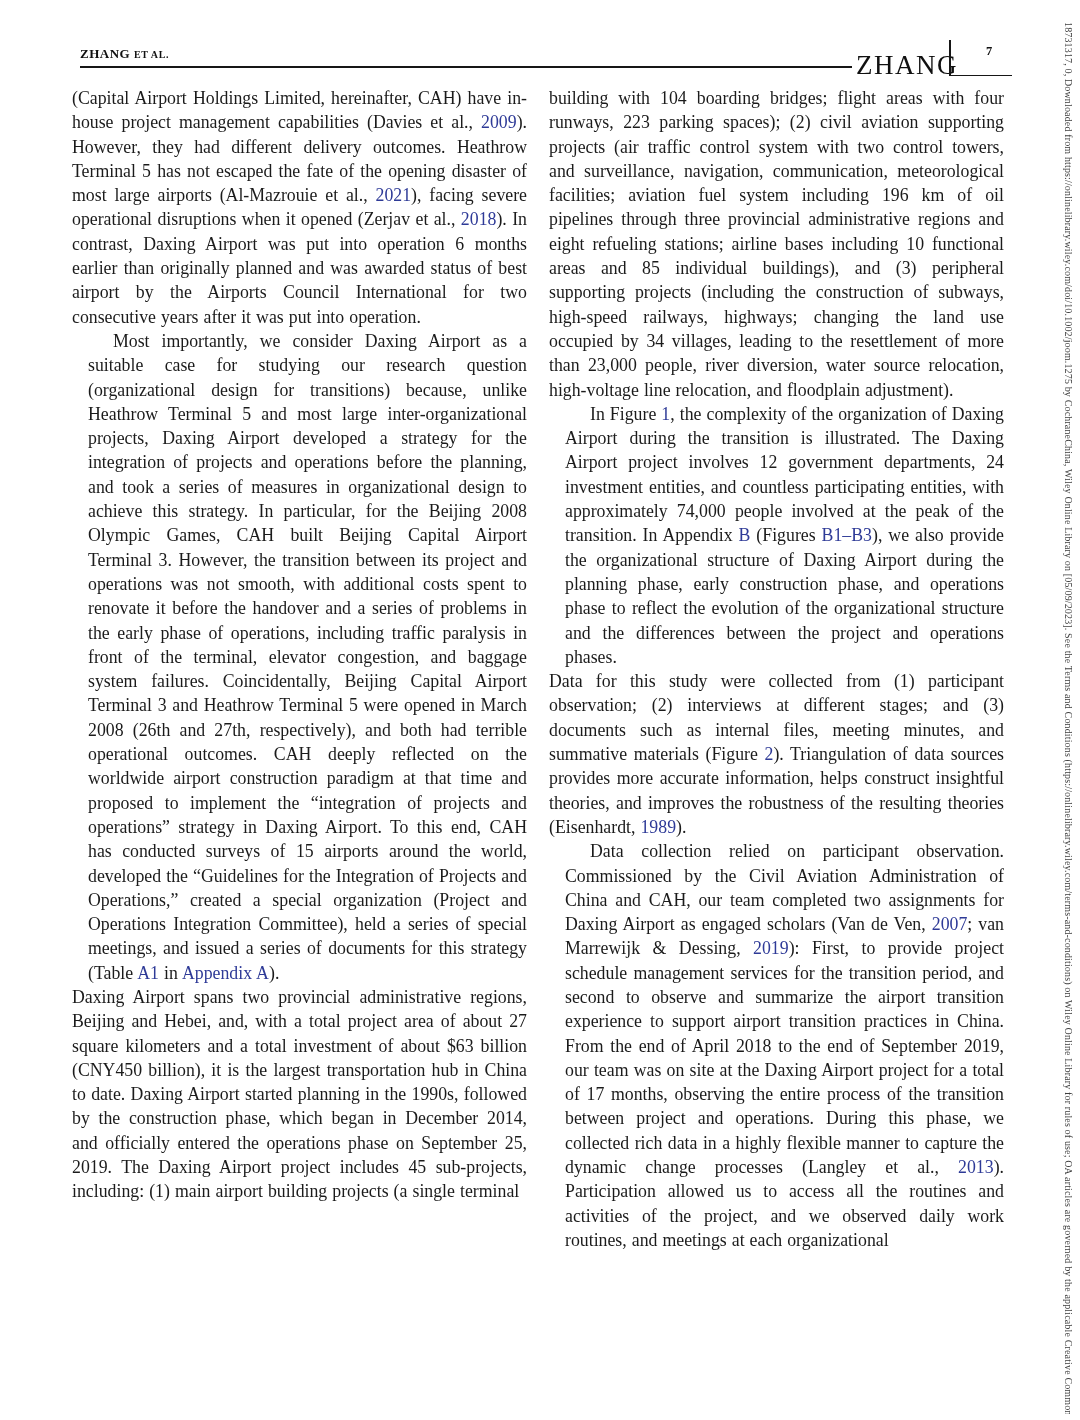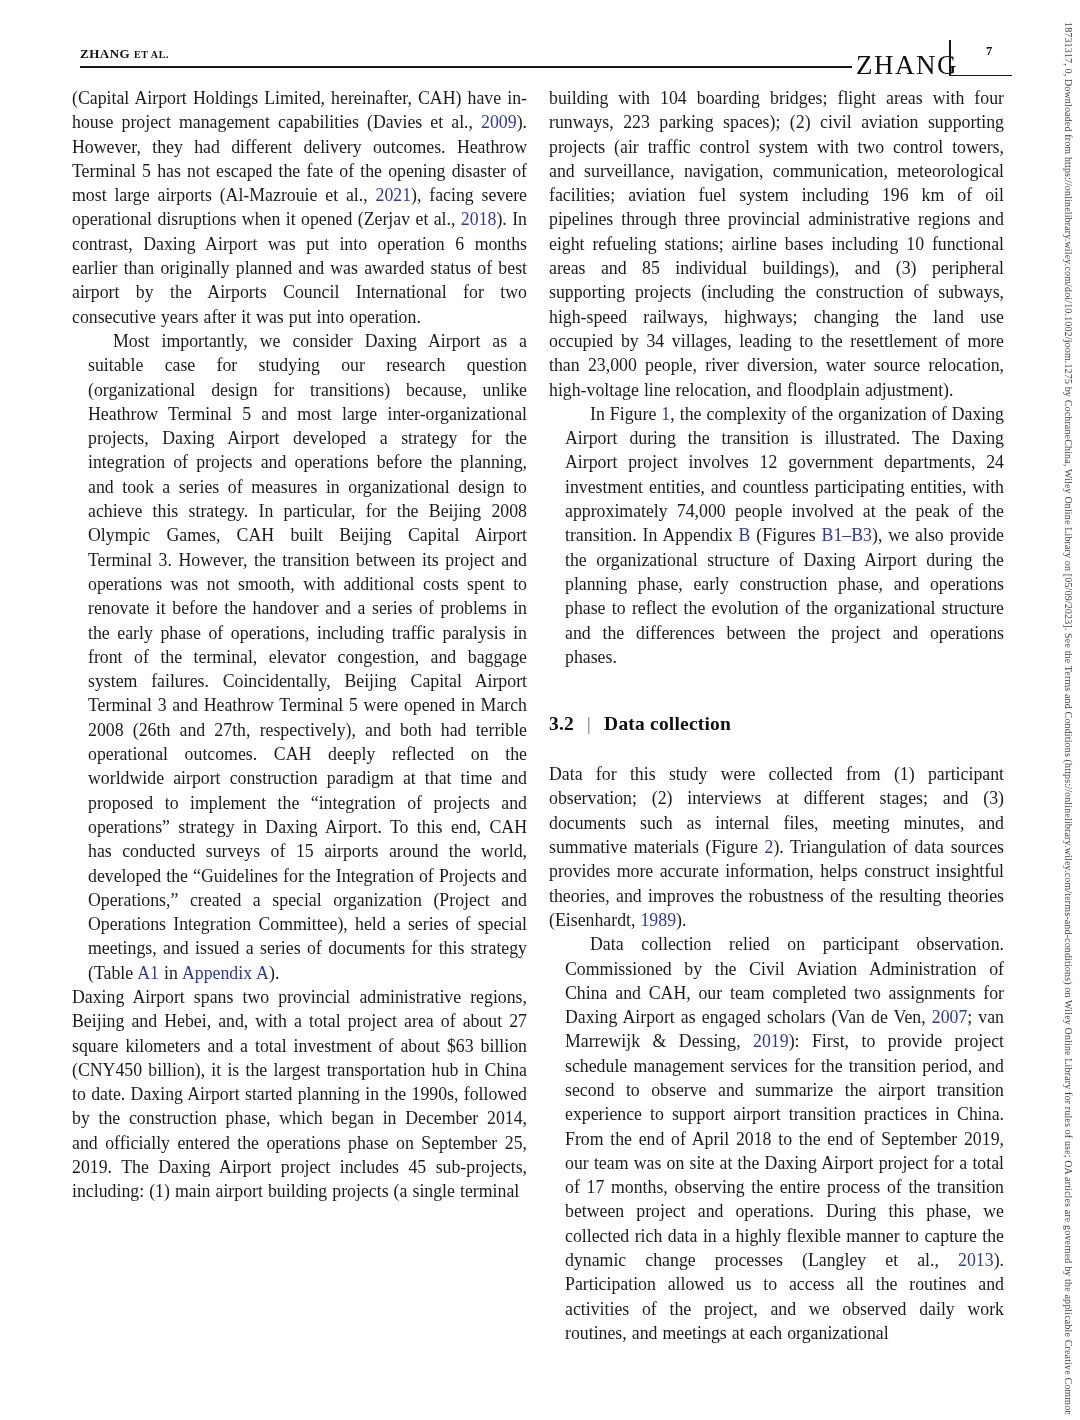--- a/index.html
+++ b/index.html
@@ -80,21 +80,20 @@
 
     <section class="col">
       <p class="para"><span>(Capital Airport Holdings Limited, hereinafter, CAH) have in-house project management capabilities (Davies et al., </span><span class="link">2009</span><span>). However, they had different delivery outcomes. Heathrow Terminal 5 has not escaped the fate of the opening disaster of most large airports (Al-Mazrouie et al., </span><span class="link">2021</span><span>), facing severe operational disruptions when it opened (Zerjav et al., </span><span class="link">2018</span><span>). In contrast, Daxing Airport was put into operation 6 months earlier than originally planned and was awarded status of best airport by the Airports Council International for two consecutive years after it was put into operation.</span></p>
       <p class="para ind"><span>Most importantly, we consider Daxing Airport as a suitable case for studying our research question (organizational design for transitions) because, unlike Heathrow Terminal 5 and most large inter-organizational projects, Daxing Airport developed a strategy for the integration of projects and operations before the planning, and took a series of measures in organizational design to achieve this strategy. In particular, for the Beijing 2008 Olympic Games, CAH built Beijing Capital Airport Terminal 3. However, the transition between its project and operations was not smooth, with additional costs spent to renovate it before the handover and a series of problems in the early phase of operations, including traffic paralysis in front of the terminal, elevator congestion, and baggage system failures. Coincidentally, Beijing Capital Airport Terminal 3 and Heathrow Terminal 5 were opened in March 2008 (26th and 27th, respectively), and both had terrible operational outcomes. CAH deeply reflected on the worldwide airport construction paradigm at that time and proposed to implement the “integration of projects and operations” strategy in Daxing Airport. To this end, CAH has conducted surveys of 15 airports around the world, developed the “Guidelines for the Integration of Projects and Operations,” created a special organization (Project and Operations Integration Committee), held a series of special meetings, and issued a series of documents for this strategy (Table </span><span class="link">A1</span><span> in </span><span class="link">Appendix A</span><span>).</span></p>
       <p class="para"><span>Daxing Airport spans two provincial administrative regions, Beijing and Hebei, and, with a total project area of about 27 square kilometers and a total investment of about $63 billion (CNY450 billion), it is the largest transportation hub in China to date. Daxing Airport started planning in the 1990s, followed by the construction phase, which began in December 2014, and officially entered the operations phase on September 25, 2019. The Daxing Airport project includes 45 sub-projects, including: (1) main airport building projects (a single terminal</span></p>
     </section>
 
     <section class="col">
       <p class="para"><span>building with 104 boarding bridges; flight areas with four runways, 223 parking spaces); (2) civil aviation supporting projects (air traffic control system with two control towers, and surveillance, navigation, communication, meteorological facilities; aviation fuel system including 196 km of oil pipelines through three provincial administrative regions and eight refueling stations; airline bases including 10 functional areas and 85 individual buildings), and (3) peripheral supporting projects (including the construction of subways, high-speed railways, highways; changing the land use occupied by 34 villages, leading to the resettlement of more than 23,000 people, river diversion, water source relocation, high-voltage line relocation, and floodplain adjustment).</span></p>
       <p class="para ind"><span>In Figure </span><span class="link">1</span><span>, the complexity of the organization of Daxing Airport during the transition is illustrated. The Daxing Airport project involves 12 government departments, 24 investment entities, and countless participating entities, with approximately 74,000 people involved at the peak of the transition. In Appendix </span><span class="link">B</span><span> (Figures </span><span class="link">B1–B3</span><span>), we also provide the organizational structure of Daxing Airport during the planning phase, early construction phase, and operations phase to reflect the evolution of the organizational structure and the differences between the project and operations phases.</span></p>
-      <h2 class="heading"><span class="hnum">3.2</span><span class="hsep">|</span><span class="htitle">Data collection</span></h2>
       <p class="para"><span>Data for this study were collected from (1) participant observation; (2) interviews at different stages; and (3) documents such as internal files, meeting minutes, and summative materials (Figure </span><span class="link">2</span><span>). Triangulation of data sources provides more accurate information, helps construct insightful theories, and improves the robustness of the resulting theories (Eisenhardt, </span><span class="link">1989</span><span>).</span></p>
       <p class="para ind"><span>Data collection relied on participant observation. Commissioned by the Civil Aviation Administration of China and CAH, our team completed two assignments for Daxing Airport as engaged scholars (Van de Ven, </span><span class="link">2007</span><span>; van Marrewijk &amp; Dessing, </span><span class="link">2019</span><span>): First, to provide project schedule management services for the transition period, and second to observe and summarize the airport transition experience to support airport transition practices in China. From the end of April 2018 to the end of September 2019, our team was on site at the Daxing Airport project for a total of 17 months, observing the entire process of the transition between project and operations. During this phase, we collected rich data in a highly flexible manner to capture the dynamic change processes (Langley et al., </span><span class="link">2013</span><span>). Participation allowed us to access all the routines and activities of the project, and we observed daily work routines, and meetings at each organizational</span></p>
     </section>
 
   </main>
 
   <aside class="side-note">18731317, 0, Downloaded from https://onlinelibrary.wiley.com/doi/10.1002/joom.1275 by CochraneChina, Wiley Online Library on [05/09/2023]. See the Terms and Conditions (https://onlinelibrary.wiley.com/terms-and-conditions) on Wiley Online Library for rules of use; OA articles are governed by the applicable Creative Commons License</aside>
 
 </div>
 

